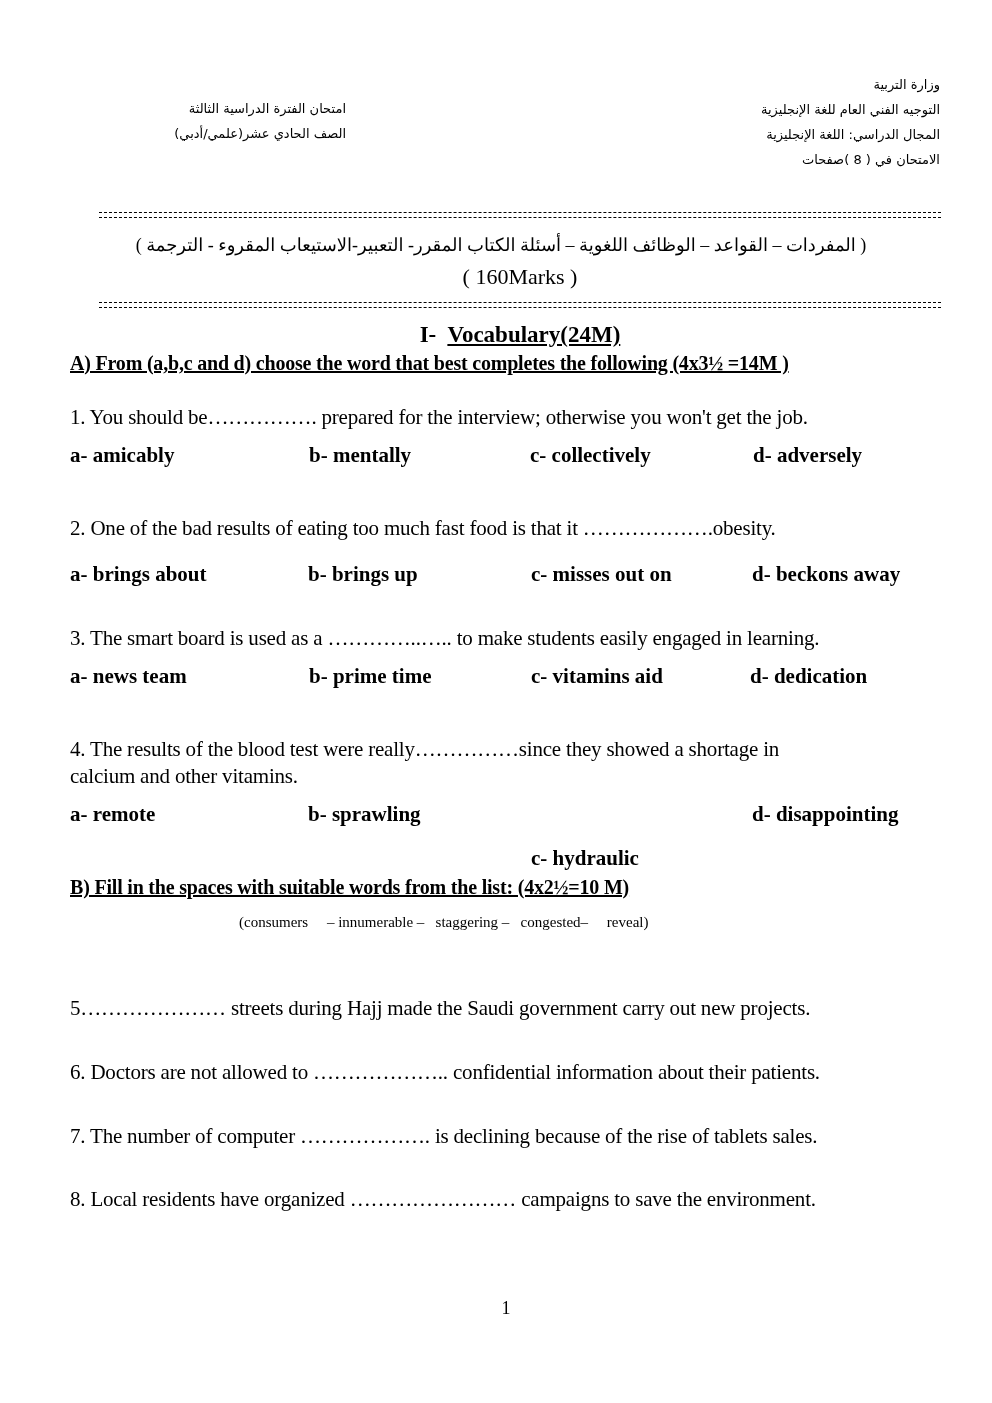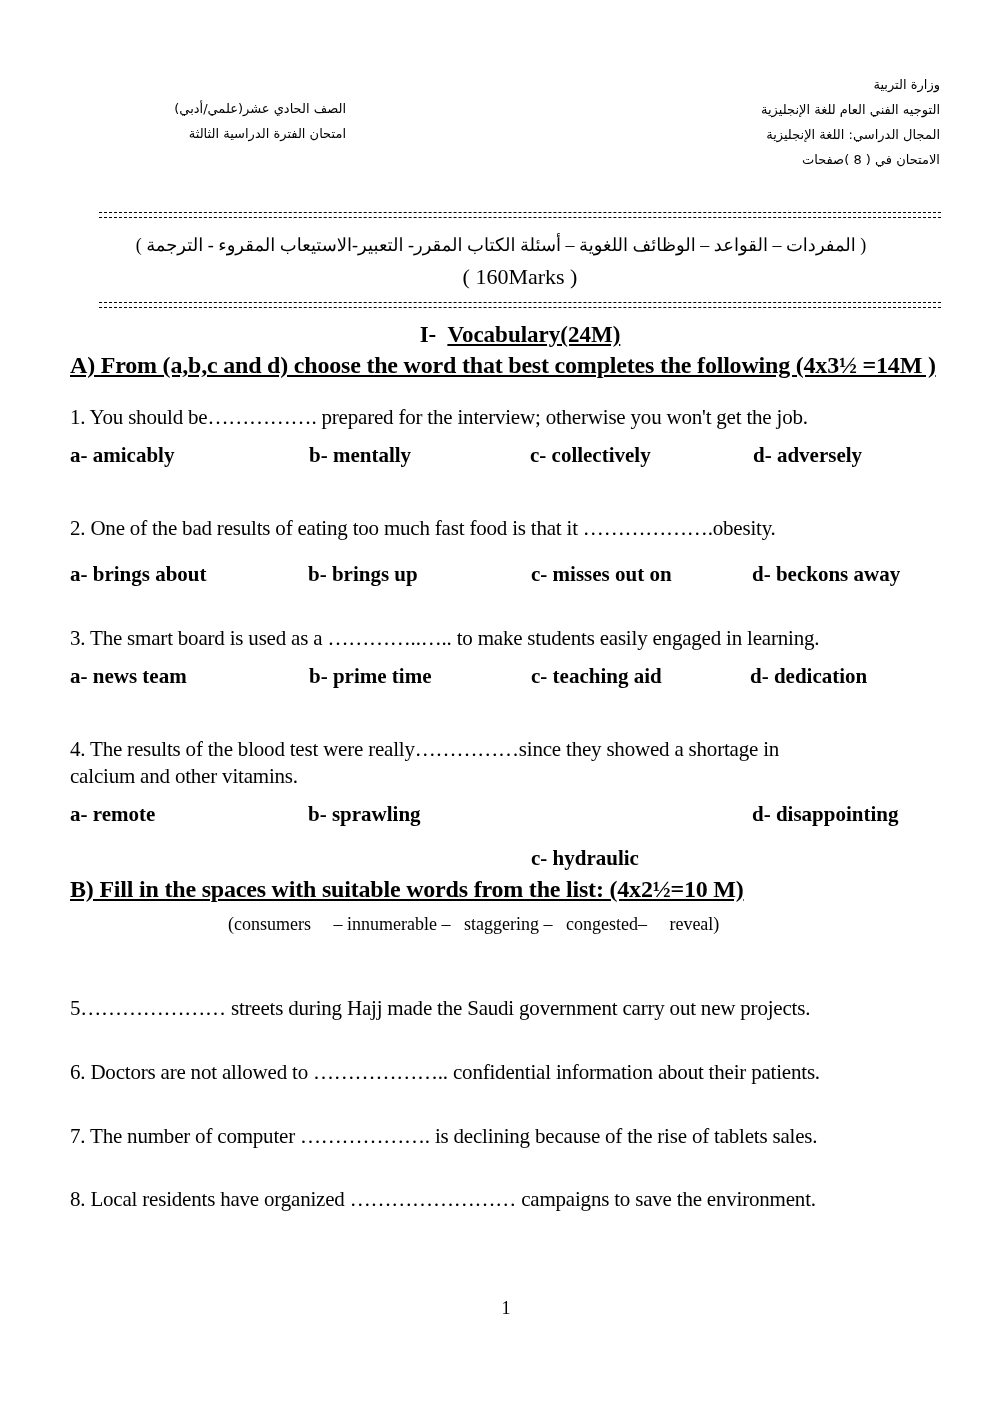--- a/index.html
+++ b/index.html
@@ -58,43 +58,43 @@
       left: 0; width: 1040px;
       top: 322px;
       text-align: center;
       font-size: 23px;
       font-weight: bold;
     }
     .part-title .u { text-decoration: underline; }
     .sec-head {
       position: absolute;
       left: 70px;
-      font-size: 24px;
+      font-size: 20px;
       font-weight: bold;
       text-decoration: underline;
       letter-spacing: -0.2px;
     }
     .q {
       position: absolute;
       left: 70px;
       font-size: 21px;
       letter-spacing: -0.2px;
       text-align: right;
     }
     .opts { position: absolute; left: 70px; font-size: 21px; width: 880px; height: 28px; font-weight: bold; }
     .opt { position: absolute; top: 0; white-space: nowrap; }
     .o-a { left: 0; }
     .o-b { left: 239px; }
     .o-c { left: 460px; }
     .o-d { left: 683px; }
     .wordlist {
       position: absolute;
-      left: 228px;
+      left: 239px;
       top: 914px;
-      font-size: 18px;
+      font-size: 15px;
       white-space: pre;
       text-align: center;
     }
     .page-num {
       position: absolute;
       left: 0; width: 1012px;
       top: 1298px;
       text-align: center;
       font-size: 18px;
     }
@@ -103,22 +103,22 @@
 <body>
 
 <div class="abs ar hdr-right">
   <span class="hdr-line">وزارة التربية</span>
   <span class="hdr-line">التوجيه الفني العام للغة الإنجليزية</span>
   <span class="hdr-line">المجال الدراسي: اللغة الإنجليزية</span>
   <span class="hdr-line">الامتحان في ( 8 )صفحات</span>
 </div>
 
 <div class="abs ar hdr-left">
+  <span class="hdr-line">امتحان الفترة الدراسية الثالثة</span>
   <span class="hdr-line">الصف الحادي عشر(علمي/أدبي)</span>
-  <span class="hdr-line">امتحان الفترة الدراسية الثالثة</span>
 </div>
 
 <div class="sep sep1"></div>
 <div class="sections">( المفردات – القواعد – الوظائف اللغوية – أسئلة الكتاب المقرر- التعبير-الاستيعاب المقروء - الترجمة )</div>
 <div class="marks">(  160Marks )</div>
 <div class="sep sep2"></div>
 
 <div class="part-title">
   <span>I-</span>&nbsp;
   <span class="u">Vocabulary(24M)</span>
@@ -139,21 +139,21 @@
   <span class="opt o-a">a- brings about</span>
   <span class="opt o-b" style="left:238px;">b- brings up</span>
   <span class="opt o-c" style="left:461px;">c- misses out on</span>
   <span class="opt o-d" style="left:682px;">d- beckons away</span>
 </div>
 
 <div class="q" style="top:626px;">3. The smart board is used as a …………..….. to make students easily engaged in learning.</div>
 <div class="opts" style="top:664px;">
   <span class="opt o-a">a- news team</span>
   <span class="opt o-b">b- prime time</span>
-  <span class="opt o-c" style="left:461px;">c- teaching aid</span>
+  <span class="opt o-c" style="left:461px;">c- vitamins aid</span>
   <span class="opt o-d" style="left:680px;">d- dedication</span>
 </div>
 
 <div class="q" style="top:737px;">4. The results of the blood test were really……………since they showed a shortage in</div>
 <div class="q" style="top:764px;">calcium and other vitamins.</div>
 <div class="opts" style="top:802px;">
   <span class="opt o-a">a- remote</span>
   <span class="opt o-b" style="left:238px;">b- sprawling</span>
   <span class="opt o-c" style="left:461px;margin-top:44px;">c- hydraulic</span>
   <span class="opt o-d" style="left:682px;">d- disappointing</span>

